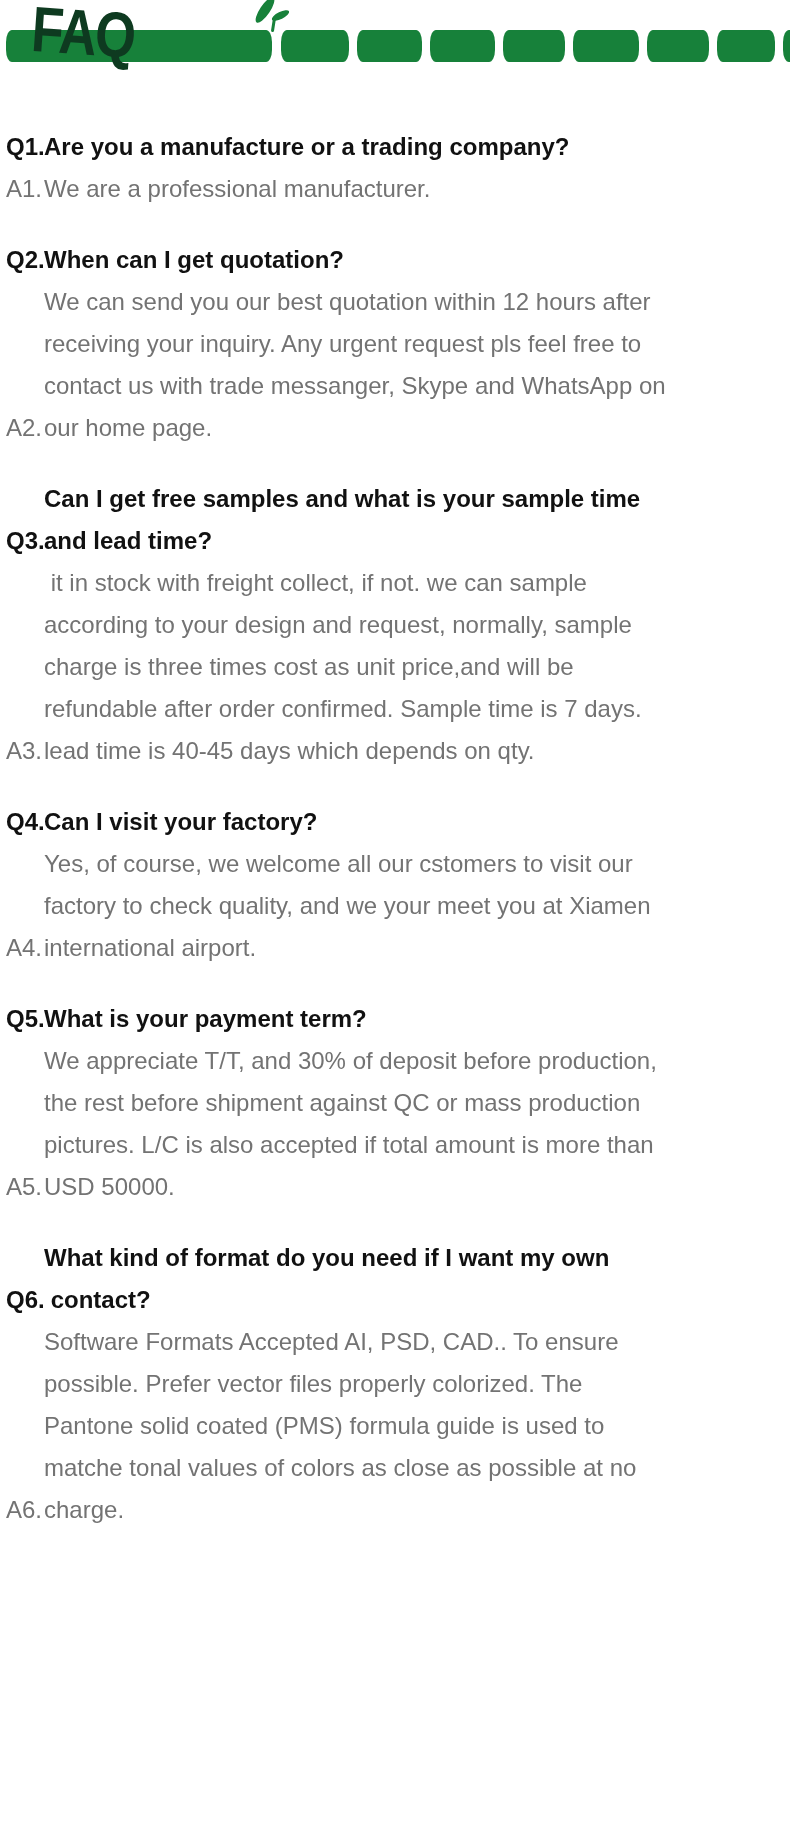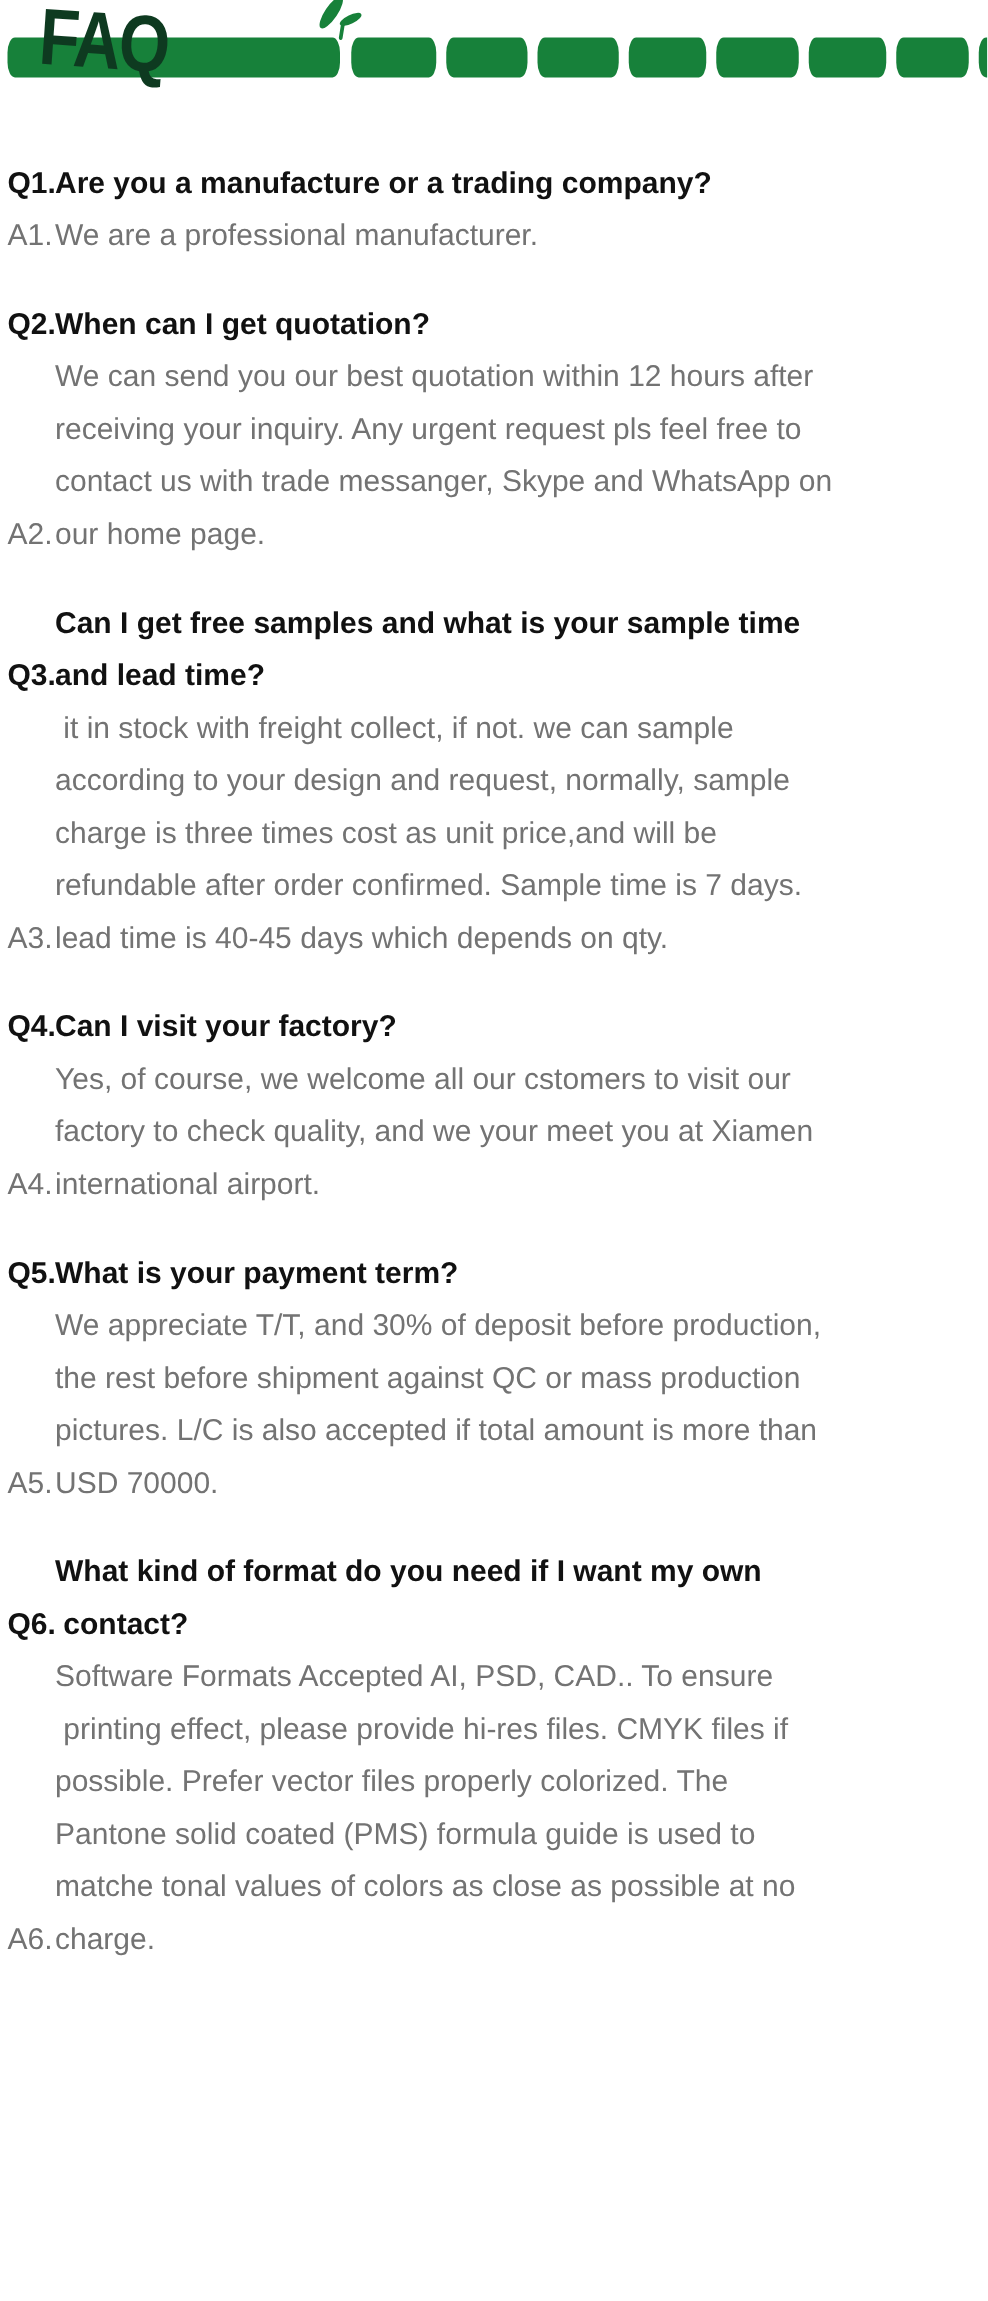--- a/index.html
+++ b/index.html
@@ -179,38 +179,37 @@
       <div class="q-text">
             <div>What is your payment term?</div>
           </div>
     </div>
     <div class="a-row">
       <span class="a-label">A5.</span>
       <div class="a-text">
             <div>We appreciate T/T, and 30% of deposit before production,</div>
             <div>the rest before shipment against QC or mass production</div>
             <div>pictures. L/C is also accepted if total amount is more than</div>
-            <div>USD 70000.</div>
+            <div>USD 50000.</div>
           </div>
     </div>
   </section>
 
   <section class="faq-item">
     <div class="q-row">
       <span class="q-label">Q6.</span>
       <div class="q-text">
             <div>What kind of format do you need if I want my own</div>
             <div> contact?</div>
           </div>
     </div>
     <div class="a-row">
       <span class="a-label">A6.</span>
       <div class="a-text">
             <div>Software Formats Accepted AI, PSD, CAD.. To ensure</div>
-            <div> printing effect, please provide hi-res files. CMYK files if</div>
             <div>possible. Prefer vector files properly colorized. The</div>
             <div>Pantone solid coated (PMS) formula guide is used to</div>
             <div>matche tonal values of colors as close as possible at no</div>
             <div>charge.</div>
           </div>
     </div>
   </section>
 
 </main>
 </div>

